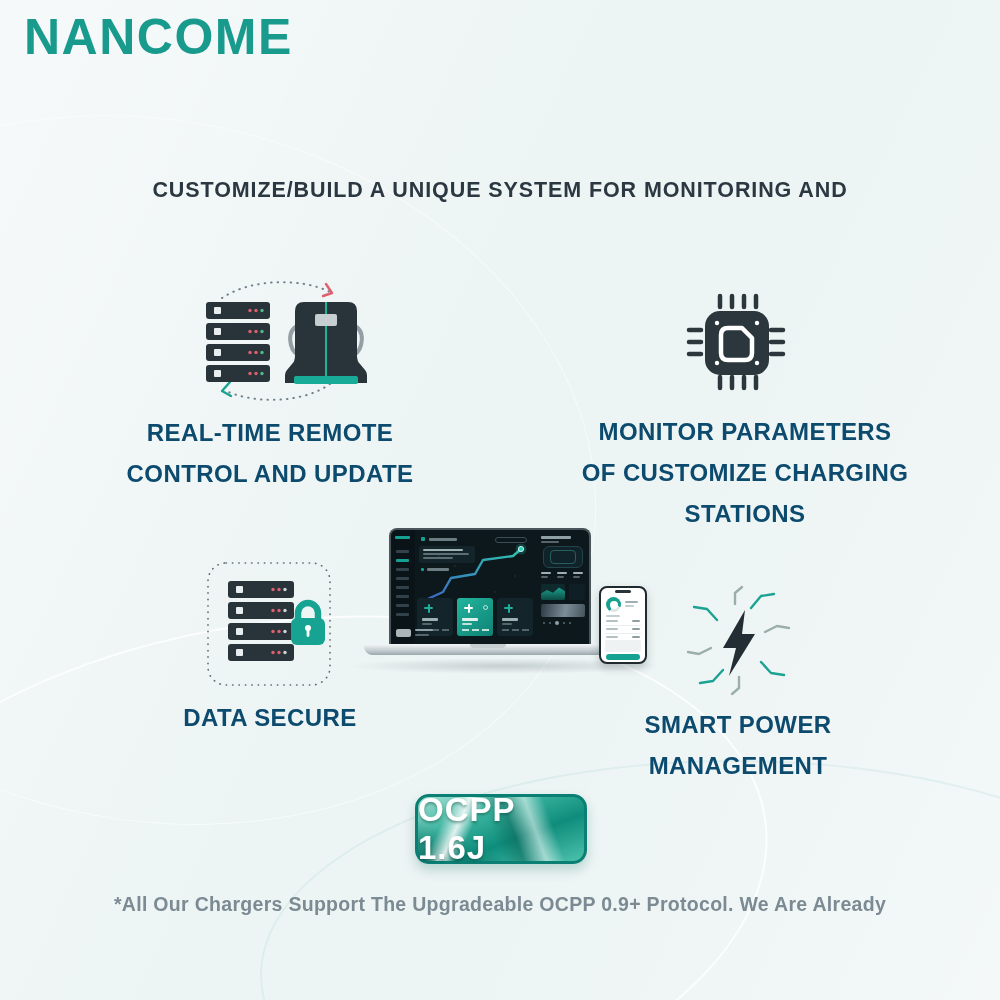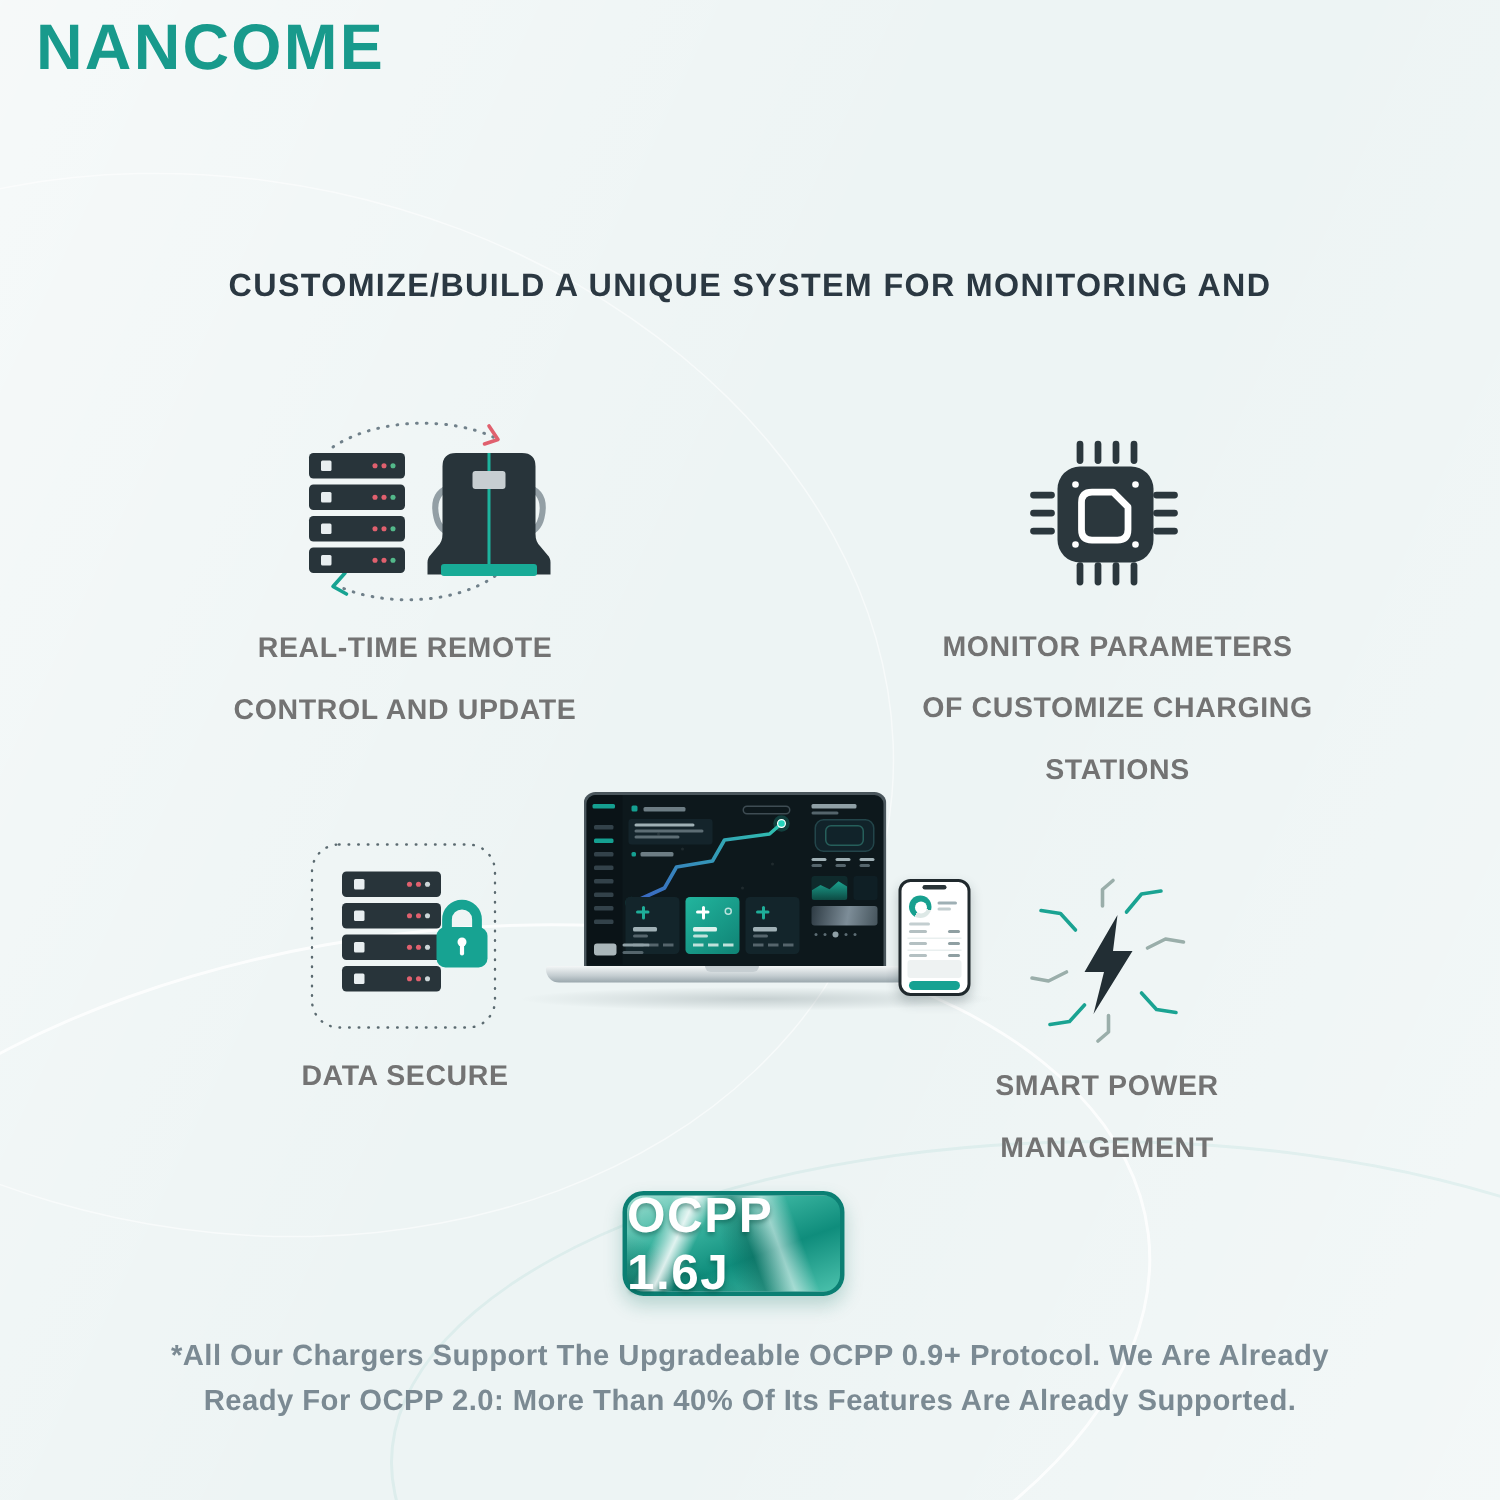--- a/index.html
+++ b/index.html
@@ -16,26 +16,26 @@
     pointer-events:none;
   }
   .wave { position:absolute; border-radius:50%; pointer-events:none; }
   .w1 { left:-180px; top:620px; width:950px; height:520px; border:2px solid rgba(255,255,255,.8); transform:rotate(-7deg); }
   .w2 { left:260px; top:760px; width:950px; height:430px; border:2px solid rgba(21,160,145,.07); }
   .w3 { left:-300px; top:120px; width:900px; height:700px; border:1.5px solid rgba(255,255,255,.55); transform:rotate(12deg); }
 
   .abs { position:absolute; }
   .ctr { left:0; width:1000px; text-align:center; }
 
-  .logo { left:24px; top:8px; font-size:43px; font-weight:800; color:#189a8c; letter-spacing:1.5px; }
+  .logo { left:24px; top:8px; font-size:50px; font-weight:800; color:#189a8c; letter-spacing:1.5px; }
   .title { top:118px; font-size:29px; font-weight:800; color:#0da294; letter-spacing:.6px; }
   .sub { font-size:21.5px; font-weight:700; color:#2b3842; letter-spacing:.9px; }
   .sub1 { top:178px; } .sub2 { top:223px; }
 
-  .feat-label { font-size:19px; font-weight:700; color:#737373; letter-spacing:.4px; line-height:41px; text-align:center; }
+  .feat-label { font-size:24px; font-weight:700; color:#0c4a6e; letter-spacing:.4px; line-height:41px; text-align:center; }
   .fl1 { left:80px;  top:412px; width:380px; }
   .fl2 { left:563px; top:411px; width:364px; }
   .fl3 { left:80px;  top:697px; width:380px; }
   .fl4 { left:558px; top:704px; width:360px; }
 
   .icon-box { position:absolute; }
   .i1 { left:178px; top:272px; width:196px; height:138px; }
   .i2 { left:676px; top:282px; width:120px; height:120px; }
   .i3 { left:203px; top:558px; width:132px; height:132px; }
   .i4 { left:681px; top:584px; width:117px; height:117px; }
@@ -90,21 +90,21 @@
     background:conic-gradient(from 210deg, #17a08f 0 260deg, #dde8e6 260deg 360deg); }
   .p-ring-in { position:absolute; left:3.5px; top:3.5px; width:8px; height:8px; background:#fff; border-radius:50%; }
   .p-bar { background:#9fb0b5; border-radius:1px; }
   .p-bar.lt { background:#c3ced0; }
   .p-div { left:4px; width:36px; height:1px; background:#e9efef; }
   .p-block { left:4px; top:52px; width:36px; height:12px; background:#eef2f2; border-radius:2px; }
   .p-btn { left:5px; top:66px; width:34px; height:6px; background:#16a292; border-radius:3px; }
 
   
   .badge {
-    left:415px; top:794px; width:148px; height:70px;
+    left:415px; top:794px; width:172px; height:70px;
     border:3px solid #0b7f73; border-radius:14px;
     background:
       linear-gradient(115deg, rgba(255,255,255,0) 18%, rgba(255,255,255,.85) 27%, rgba(255,255,255,0) 35%),
       linear-gradient(250deg, rgba(255,255,255,0) 22%, rgba(255,255,255,.55) 32%, rgba(10,80,70,.35) 44%, rgba(255,255,255,0) 55%),
       linear-gradient(25deg, rgba(6,70,62,.4) 5%, rgba(255,255,255,0) 30%),
       linear-gradient(160deg, #a5e2d5 0%, #35b09c 35%, #0f8d7c 62%, #4cc2ad 100%);
     box-shadow:0 6px 12px rgba(20,120,105,.25);
     display:flex; align-items:center; justify-content:center;
   }
   .badge-label { font-size:33px; font-weight:800; color:#ffffff; letter-spacing:1px;
@@ -390,14 +390,13 @@
     <div class="p-bar" style="left:31px; top:48px; width:8px; height:2px; background:#8f9fa2;"></div>
     <div class="p-block"></div>
     <div class="p-btn"></div>
   </div>
 
   <div class="abs badge">
     <span class="badge-label">OCPP 1.6J</span>
   </div>
 
   <div class="abs ctr footer ft1">*All Our Chargers Support The Upgradeable OCPP 0.9+ Protocol. We Are Already</div>
-  <div class="abs ctr footer ft2">Ready For OCPP 2.0: More Than 40% Of Its Features Are Already Supported.</div>
 </div>
 
 </body></html>

